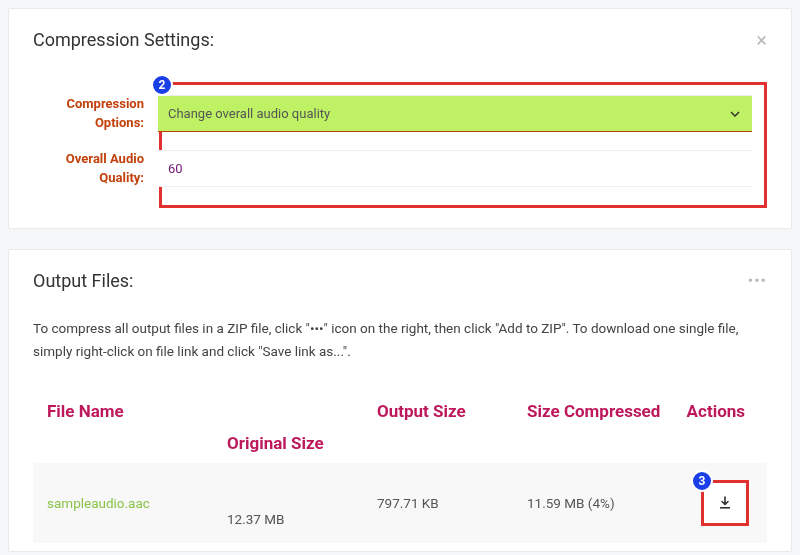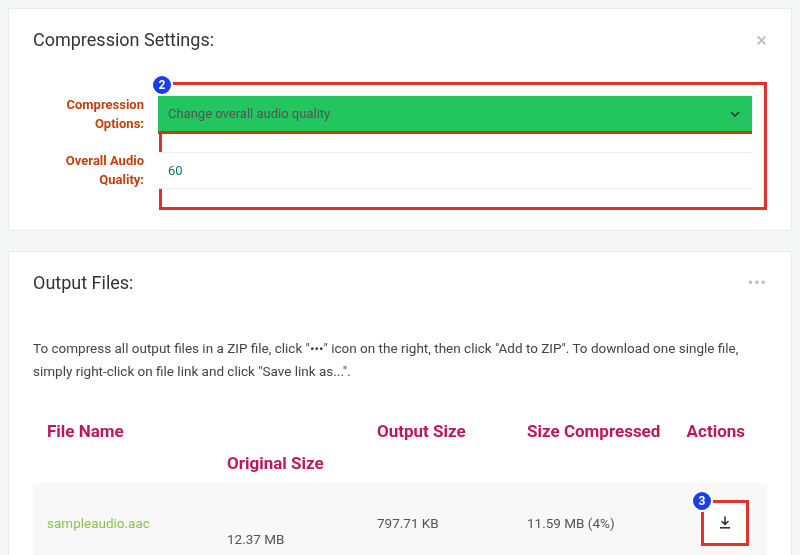--- a/index.html
+++ b/index.html
@@ -78,22 +78,22 @@
       font-weight: 700;
       color: #c2410c;
       line-height: 1.4;
       padding-right: 14px;
       margin-left: -140px;
     }
     .select-wrapper {
       flex: 1;
       position: relative;
       border-top: 1px solid #eee;
-      border-bottom: 3px solid #c2410c;
-      background: #22c55e;
+      border-bottom: 1px solid #c2410c;
+      background: #bef264;
     }
     .select-value {
       padding: 10px 30px 10px 10px;
       font-size: 13px;
       color: #555;
       cursor: pointer;
     }
     .chevron {
       position: absolute;
       right: 12px;
@@ -101,21 +101,21 @@
       transform: translateY(-50%);
     }
     .chevron svg { display: block; }
     .text-input {
       flex: 1;
       border: none;
       border-top: 1px solid #eee;
       border-bottom: 1px solid #eee;
       padding: 10px;
       font-size: 13px;
-      color: #0f766e;
+      color: #701a75;
       outline: none;
       background: #fff;
       font-family: inherit;
     }
     
     .output-card { padding: 20px 24px 8px; }
     .help-text {
       font-size: 13.5px;
       color: #444;
       line-height: 1.7;
@@ -194,21 +194,21 @@
 
       <div class="form-row">
         <div class="form-label">Overall Audio Quality:</div>
         <input class="text-input" type="text" value="60" style="">
       </div>
     </div>
   </div>
 </div>
 
 <div class="card output-card">
-  <div class="card-header" style="margin-bottom:44px;">
+  <div class="card-header" style="margin-bottom:26px;">
     <div class="card-title">Output Files:</div>
     <div class="more-dots">•••</div>
   </div>
 
   <div class="help-text">To compress all output files in a ZIP file, click "•••" icon on the right, then click "Add to ZIP". To download one single file, simply right-click on file link and click "Save link as...".</div>
 
   <div class="table-header-row">
     <div class="col-file">File Name</div>
     <div class="col-orig">Original Size</div>
     <div class="col-out">Output Size</div>

